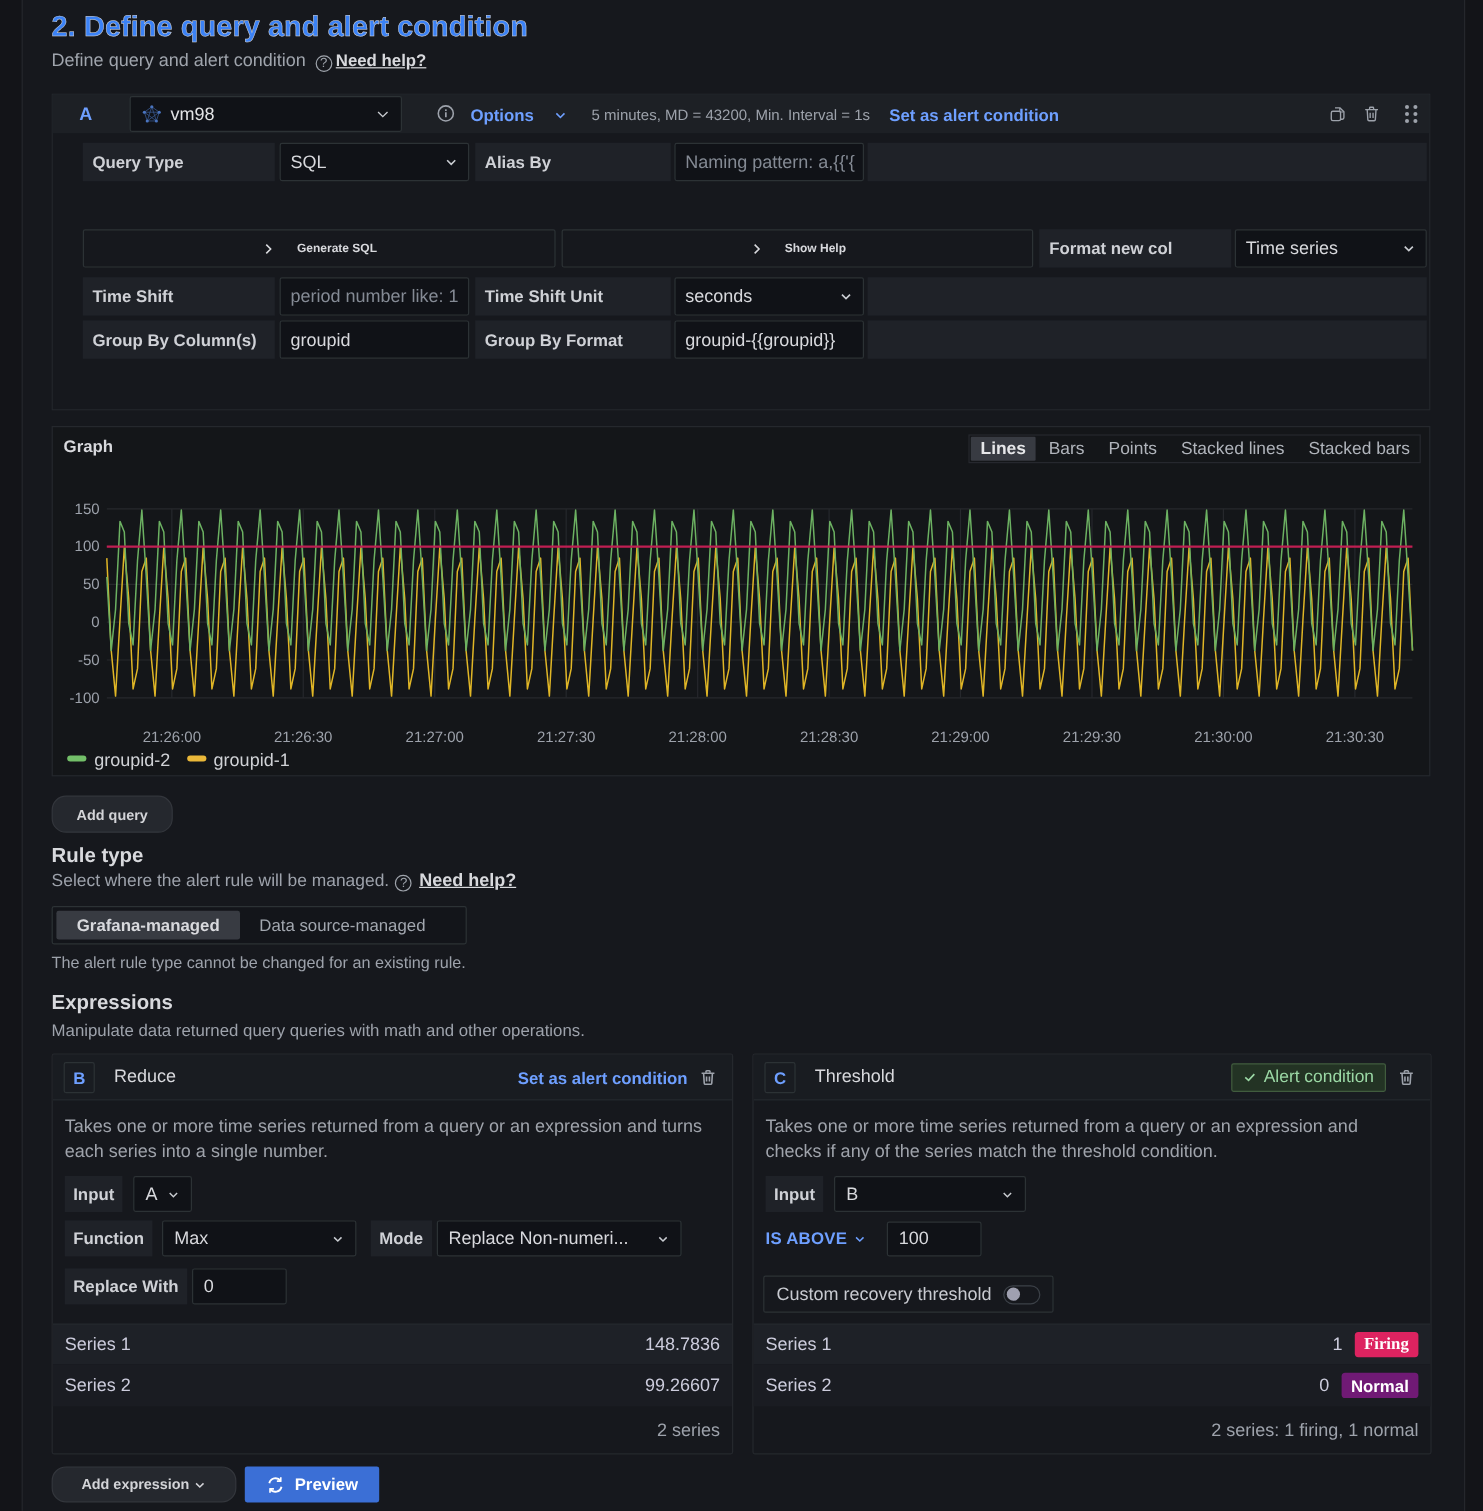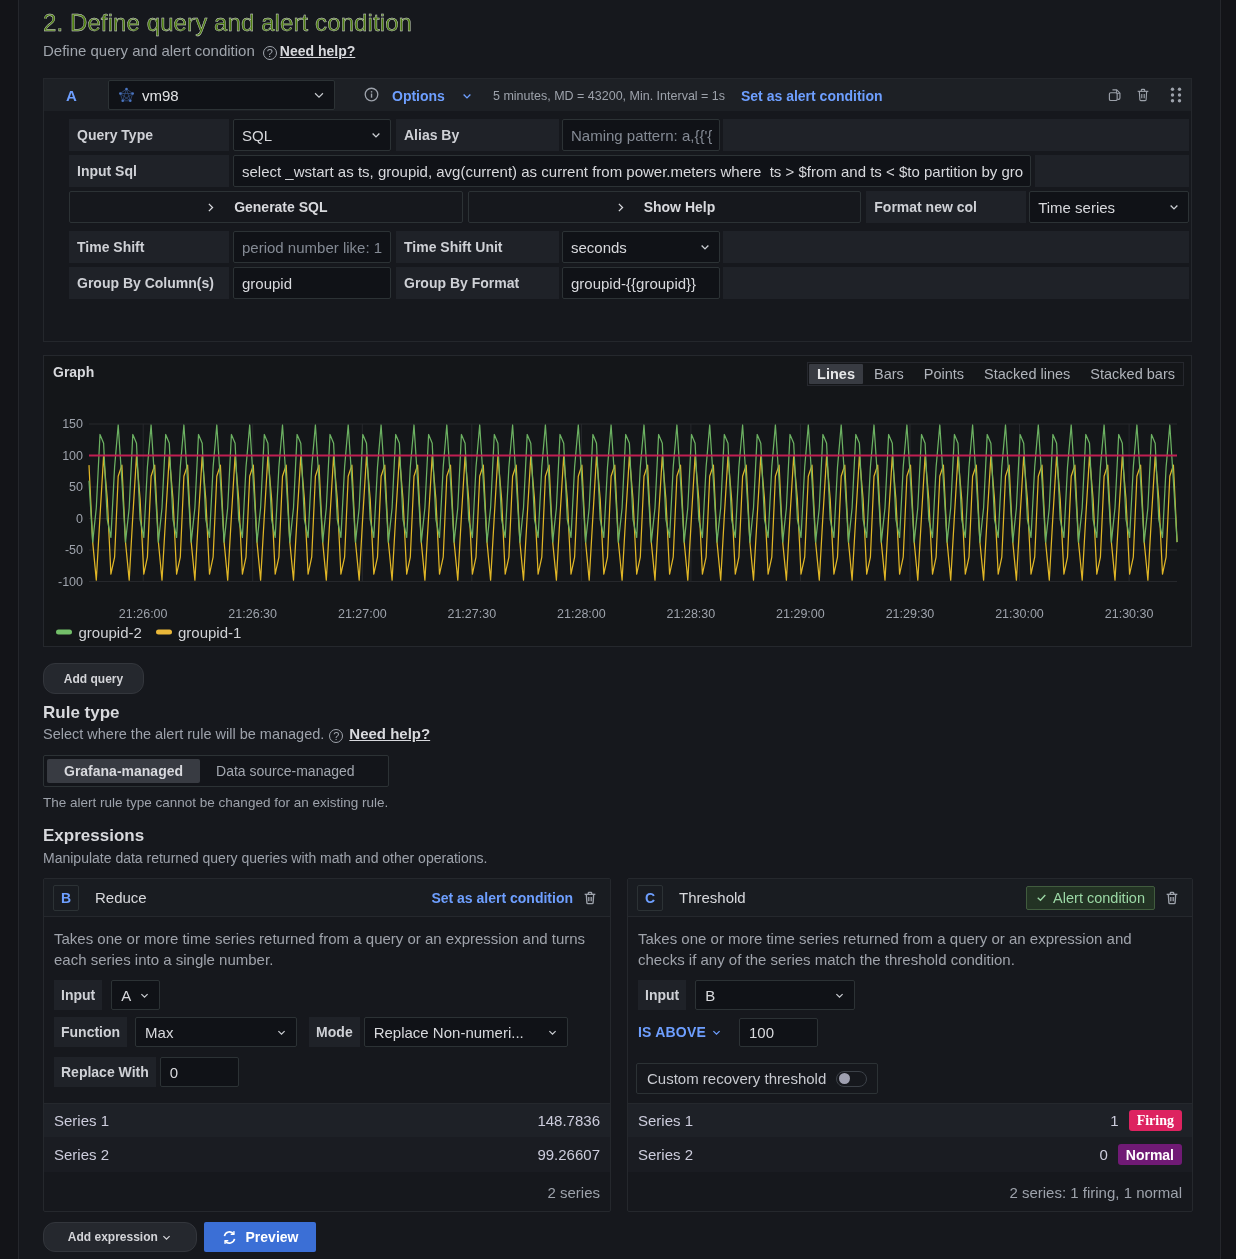--- a/index.html
+++ b/index.html
@@ -1,34 +1,34 @@
 <!DOCTYPE html>
 <html><head>
 <meta charset="utf-8">
 <style>
 * { margin:0; padding:0; box-sizing:border-box; }
 html,body { -webkit-font-smoothing:antialiased; width:1236px; height:1259px; background:#131418; font-family:"Liberation Sans",sans-serif; overflow:hidden; }
 #wrap { position:absolute; left:18px; top:0; width:1203px; height:1259px; background:#16181d; border-left:1px solid #25272c; border-right:1px solid #25272c; }
 .abs { position:absolute; }
-h1 { position:absolute; left:25px; top:9px; font-size:24px; font-weight:400; -webkit-text-stroke:0.4px #d8d9dd; color:#4d7c0f; letter-spacing:0.1px; }
+h1 { position:absolute; left:25px; top:9px; font-size:24px; font-weight:700; -webkit-text-stroke:0.4px #d8d9dd; color:#3b82f6; letter-spacing:0.1px; }
 .sub { position:absolute; left:25px; top:42px; font-size:15px; color:#9fa4ac; }
 .link { color:#d8d9dd; font-weight:700; text-decoration:underline; }
 .icirc { display:inline-block; width:14px; height:14px; border:1px solid #9fa4ac; border-radius:50%; text-align:center; color:#9fa4ac; vertical-align:-1px; font-size:11px; line-height:13.5px; }
 .blue { color:#6e9fff; }
 
 #qcard { position:absolute; left:25px; top:78px; width:1149px; height:264px; background:#16181d; border:1px solid #24272c; }
 #qhead { position:absolute; left:0; top:0; width:100%; height:32px; background:#1d2025; display:flex; align-items:center; }
 .dspick { position:absolute; left:64px; top:1px; width:227px; height:30px; background:#101217; border:1px solid #2c3235; border-radius:2px; display:flex; align-items:center; }
 .row { position:absolute; display:flex; }
 .glabel { background:#1f2228; color:#cfd1d6; font-size:14px; font-weight:700; display:flex; align-items:center; padding:0 8px; }
 .gfill { background:#1f2228; flex:1; }
 .ginput { background:#101217; border:1px solid #2c3235; border-radius:2px; color:#d8d9dd; font-size:15px; display:flex; align-items:center; padding:0 8px; white-space:nowrap; overflow:hidden; }
 .ph { color:#848a94; }
 .chev { margin-left:auto; }
-.gbtn { border:1px solid #2c3235; border-radius:2px; color:#d8d9dd; font-size:14px; font-weight:700; display:flex; align-items:center; justify-content:center; }
+.gbtn { border:1px solid #2c3235; border-radius:2px; color:#d8d9dd; font-size:10px; font-weight:700; display:flex; align-items:center; justify-content:center; }
 svg.ic { vertical-align:middle; }
 
 #gpanel { position:absolute; left:25px; top:355px; width:1149px; height:292px; background:#141619; border:1px solid #25282d; }
 #gtitle { position:absolute; left:9px; top:8px; font-size:14px; font-weight:700; color:#d8d9dd; }
 #gtabs { position:absolute; right:7px; top:6px; height:24px; border:1px solid #26282e; display:flex; align-items:center; font-size:14.5px; color:#b0b4bb; }
 #gtabs .sel { background:#383b42; color:#e6e7e9; font-weight:700; padding:2px 8px; margin:1px; border-radius:1px; }
 #gtabs span.t { padding:20px 10px; }
 
 .btn2 { background:#25282e; border:1px solid #33363c; border-radius:12px; color:#d3d4d8; font-size:12px; font-weight:700; display:inline-flex; align-items:center; justify-content:center; }
 h3 { font-size:17px; font-weight:700; color:#d8d9dd; }
@@ -112,25 +112,20 @@
   <div class="row" style="left:25px;top:40px;width:1120px;height:32px;">
     <div class="glabel" style="width:160px;">Query Type</div>
     <div class="ginput" style="width:158px;margin-left:4px;">SQL<svg class="chev" width="12" height="12" viewBox="0 0 16 16">
           <path d="M3.5 6 L8 10.5 L12.5 6" stroke="#c9ccd1" stroke-width="1.8" fill="none"></path>
         </svg></div>
     <div class="glabel" style="width:163px;margin-left:5px;">Alias By</div>
     <div class="ginput" style="width:158px;margin-left:3px;">
         <span class="ph">Naming pattern: a,{{'{</span>
       </div>
     <div class="gfill" style="margin-left:3px;"></div>
-  </div>
-  <div class="row" style="left:25px;top:76px;width:1120px;height:32px;">
-    <div class="glabel" style="width:160px;">Input Sql</div>
-    <div class="ginput" style="width:798px;margin-left:4px;">select _wstart as ts, groupid, avg(current) as current from power.meters where&nbsp; ts &gt; $from and ts &lt; $to partition by gro</div>
-    <div class="gfill" style="margin-left:4px;"></div>
   </div>
   <div class="row" style="left:25px;top:112px;width:1120px;height:32px;">
     <div class="gbtn" style="width:394px;"><svg class="ic" width="13" height="13" viewBox="0 0 16 16" style="margin-right:17px;">
           <path d="M6 3.5 L10.5 8 L6 12.5" stroke="#d8d9dd" stroke-width="1.6" fill="none"></path>
         </svg>Generate SQL</div>
     <div class="gbtn" style="width:394px;margin-left:5px;"><svg class="ic" width="13" height="13" viewBox="0 0 16 16" style="margin-right:17px;">
           <path d="M6 3.5 L10.5 8 L6 12.5" stroke="#d8d9dd" stroke-width="1.6" fill="none"></path>
         </svg>Show Help</div>
     <div class="glabel" style="width:160px;margin-left:5px;">Format new col</div>
     <div class="ginput" style="width:160px;margin-left:3px;">Time series<svg class="chev" width="12" height="12" viewBox="0 0 16 16">

